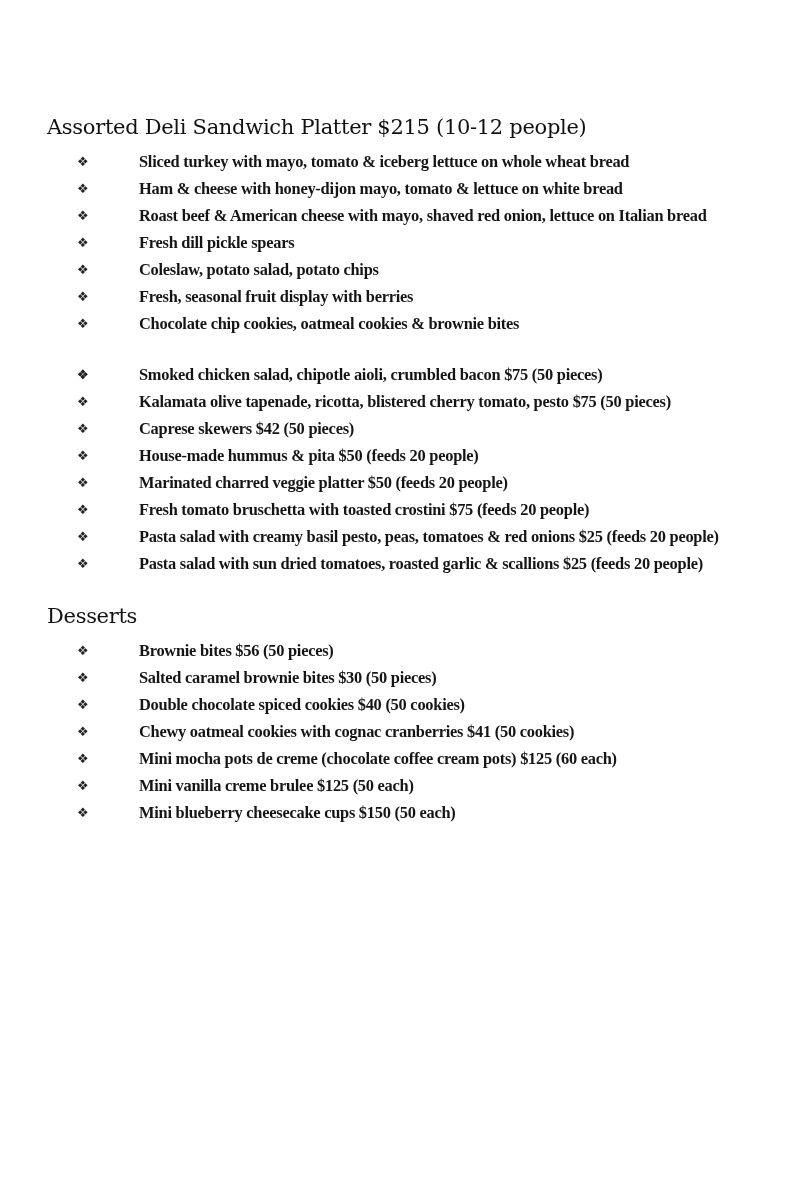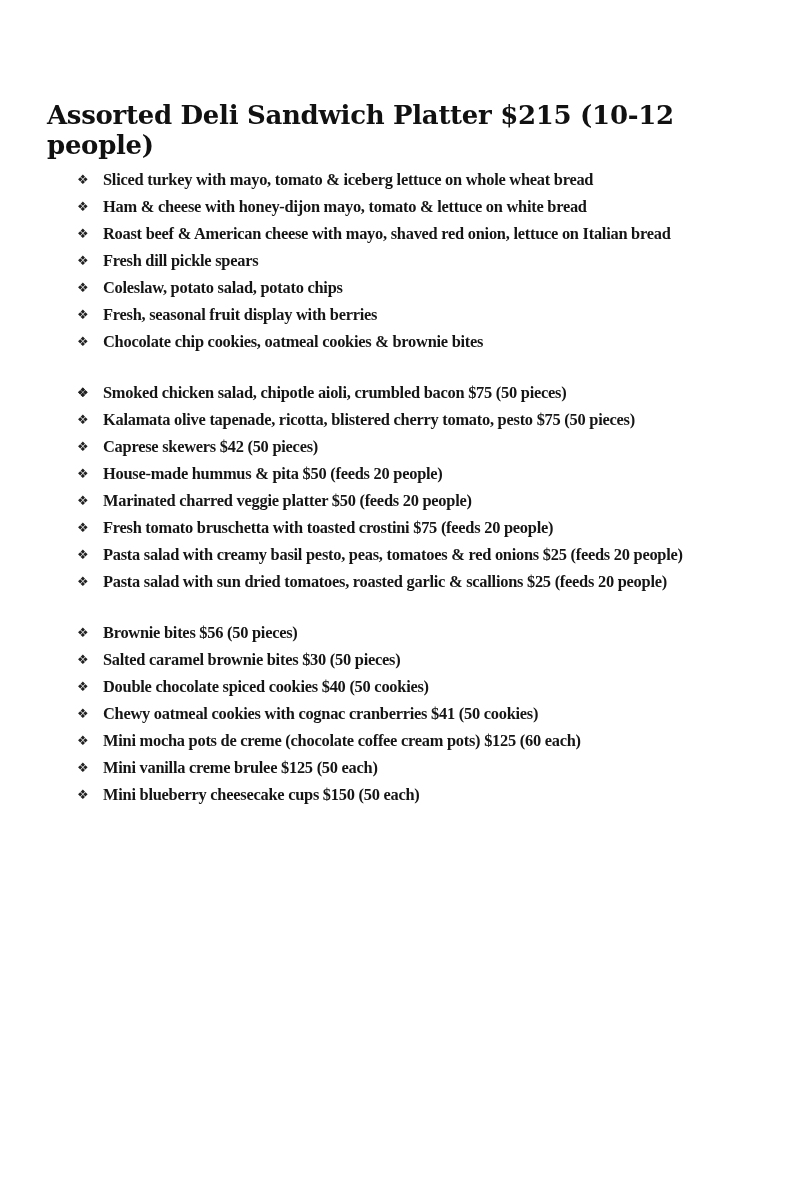--- a/index.html
+++ b/index.html
@@ -19,24 +19,24 @@
       position: absolute;
       left: 47px;
       top: 100px;
       width: 720px;
     }
     .section {
       margin-bottom: 24px;
     }
     .section-title {
       font-family: "DejaVu Serif", "Liberation Serif", serif;
-      font-size: 26px;
-      font-weight: bold;
+      font-size: 21px;
+      font-weight: normal;
       letter-spacing: -0.3px;
-      margin: 0 0 6px 0;
+      margin: 12px 0 6px 0;
       line-height: 30px;
       color: #111111;
     }
     ul.items {
       list-style: none;
       margin: 0;
       padding: 0 0 0 30px;
     }
     li.item {
       position: relative;
@@ -52,20 +52,21 @@
       position: absolute;
       left: 0;
       top: 0;
       font-size: 13px;
       color: #222222;
       font-weight: normal;
       font-family: "DejaVu Sans", sans-serif;
     }
     li.item .text {
       display: block;
+      margin-left: 36px;
     }
   </style>
 </head>
 <body>
 
 <div class="page">
 
   <div class="section">
     <h2 class="section-title">Assorted Deli Sandwich Platter $215 (10-12 people)</h2>
     <ul class="items">
@@ -134,20 +135,21 @@
           <span class="text">Pasta salad with creamy basil pesto, peas, tomatoes &amp; red onions $25 (feeds 20 people)</span>
         </li>
       <li class="item">
           <span class="bullet">❖</span>
           <span class="text">Pasta salad with sun dried tomatoes, roasted garlic &amp; scallions $25 (feeds 20 people)</span>
         </li>
     </ul>
   </div>
 
   <div class="section">
+    <h2 class="section-title">Desserts</h2>
     <ul class="items">
       <li class="item">
           <span class="bullet">❖</span>
           <span class="text">Brownie bites $56 (50 pieces)</span>
         </li>
       <li class="item">
           <span class="bullet">❖</span>
           <span class="text">Salted caramel brownie bites $30 (50 pieces)</span>
         </li>
       <li class="item">

